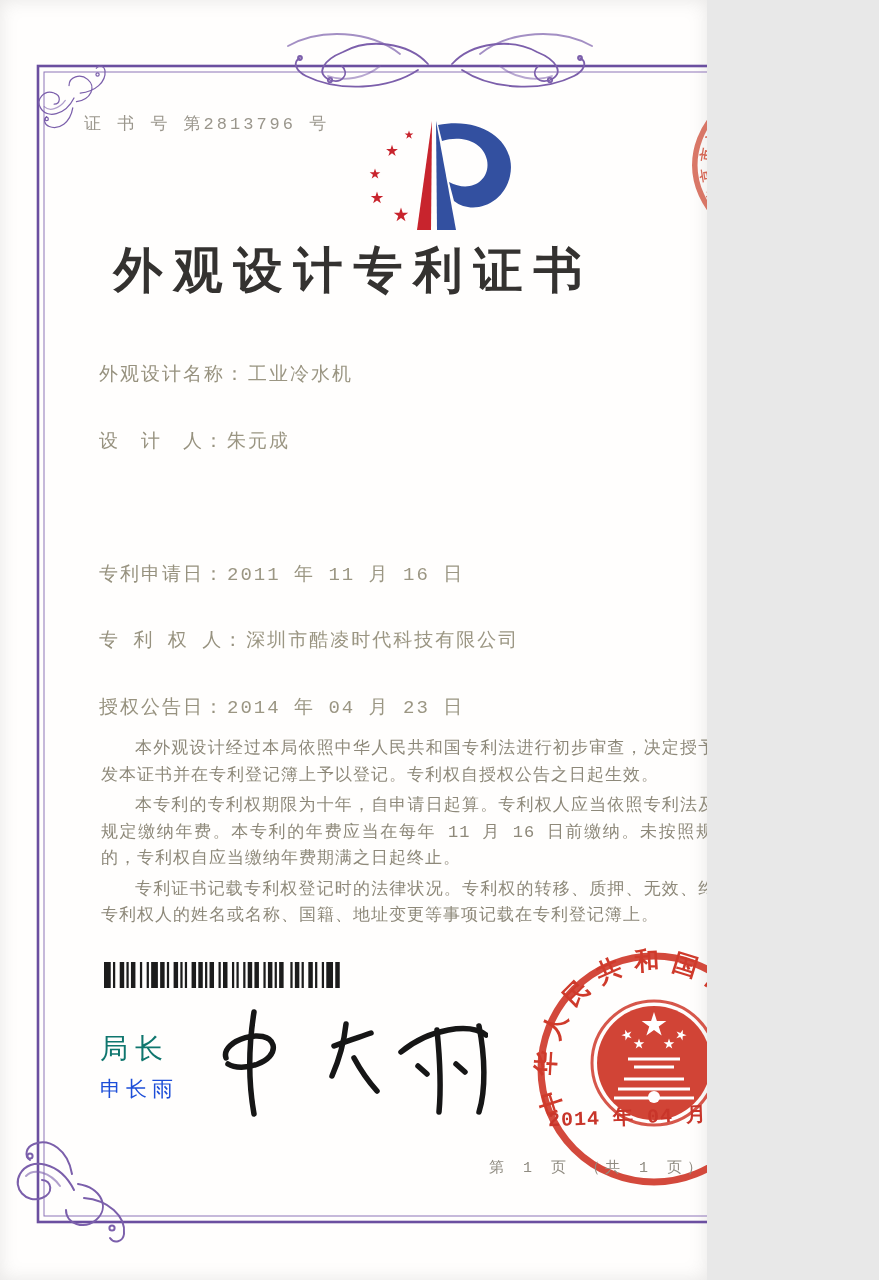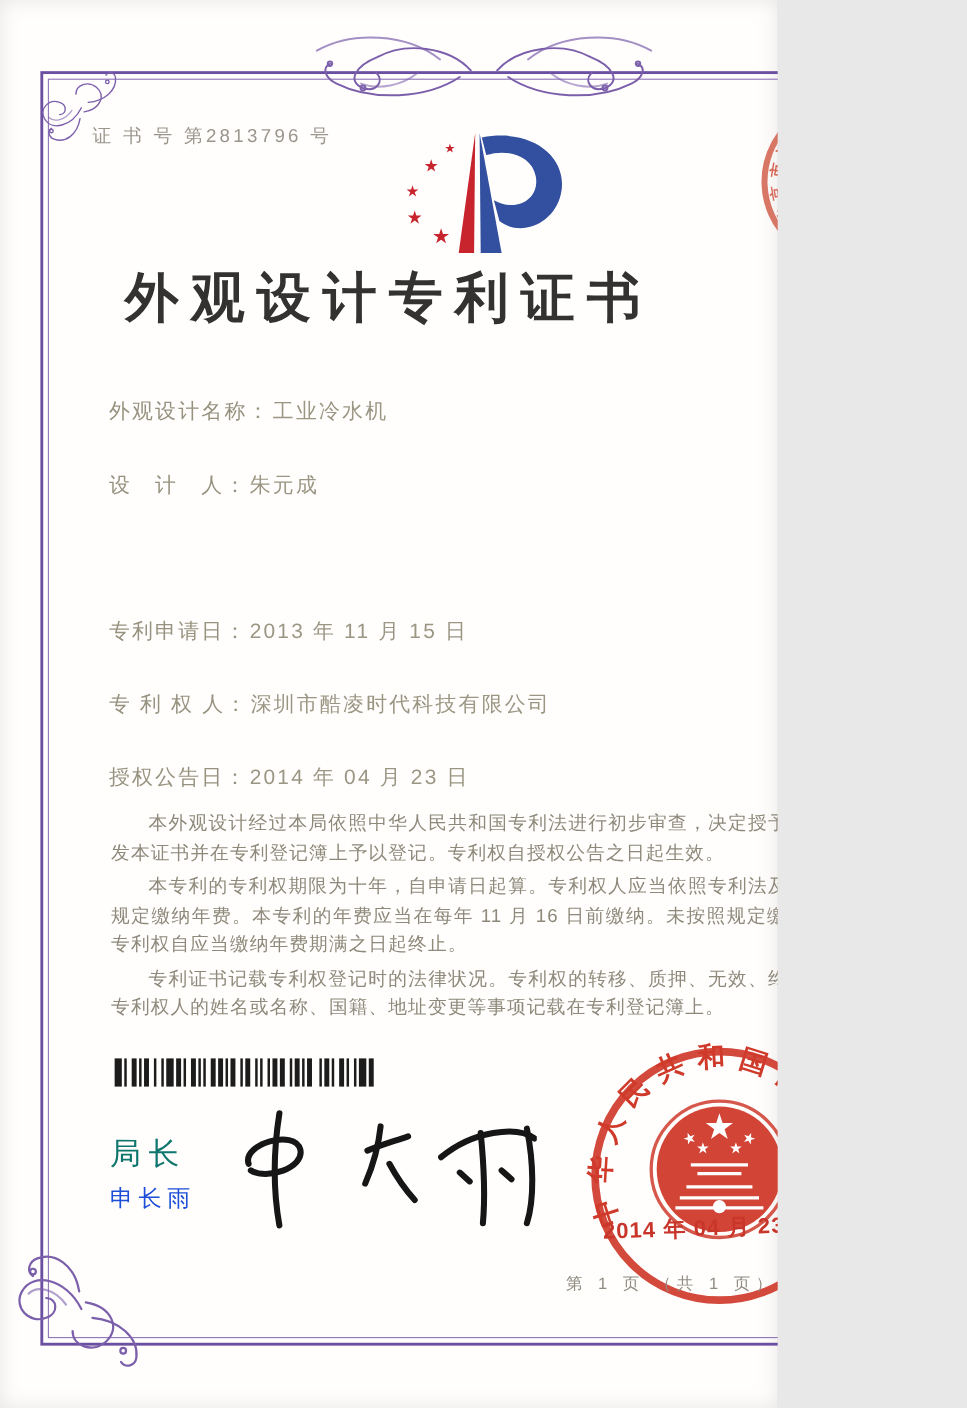--- a/index.html
+++ b/index.html
@@ -1,18 +1,18 @@
 <!DOCTYPE html>
 <html><head>
 <meta charset="utf-8">
 <style>
   html,body{margin:0;padding:0;background:#e8e8e8;}
   #page{
     position:relative;width:707px;height:1280px;background:#fffefd;
-    font-family:Liberation Sans, sans-serif;overflow:hidden;
+    font-family:Liberation Mono, monospace;overflow:hidden;
     box-shadow:inset 0 0 18px rgba(120,120,120,.18);
   }
   svg{display:block}
   .frame-svg{position:absolute;left:0;top:0;pointer-events:none;}
 
   .certno{position:absolute;left:84px;top:112px;font-size:17px;color:#9a968c;letter-spacing:3px;}
 
   .logo{position:absolute;left:363px;top:116px;width:168px;height:120px;}
 
   .title{position:absolute;left:0;top:238px;width:100%;text-align:center;
@@ -100,21 +100,21 @@
 
   <div class="title">外观设计专利证书</div>
 
   <div class="field f1">
     <span>设　计　人：</span><span class="val">朱元成</span>
   </div>
   <div class="field f0">
     <span>外观设计名称：</span><span class="val">工业冷水机</span>
   </div>
   <div class="field f3">
-    <span>专利申请日：</span><span class="val">2013 年 11 月 15 日</span>
+    <span>专利申请日：</span><span class="val">2011 年 11 月 16 日</span>
   </div>
   <div class="field f4">
     <span>专 利 权 人：</span><span class="val">深圳市酷凌时代科技有限公司</span>
   </div>
   <div class="field f5">
     <span>授权公告日：</span><span class="val">2014 年 04 月 23 日</span>
   </div>
 
   <div class="paras">
     <p>本外观设计经过本局依照中华人民共和国专利法进行初步审查，决定授予专利权，颁发本证书并在专利登记簿上予以登记。专利权自授权公告之日起生效。</p>

